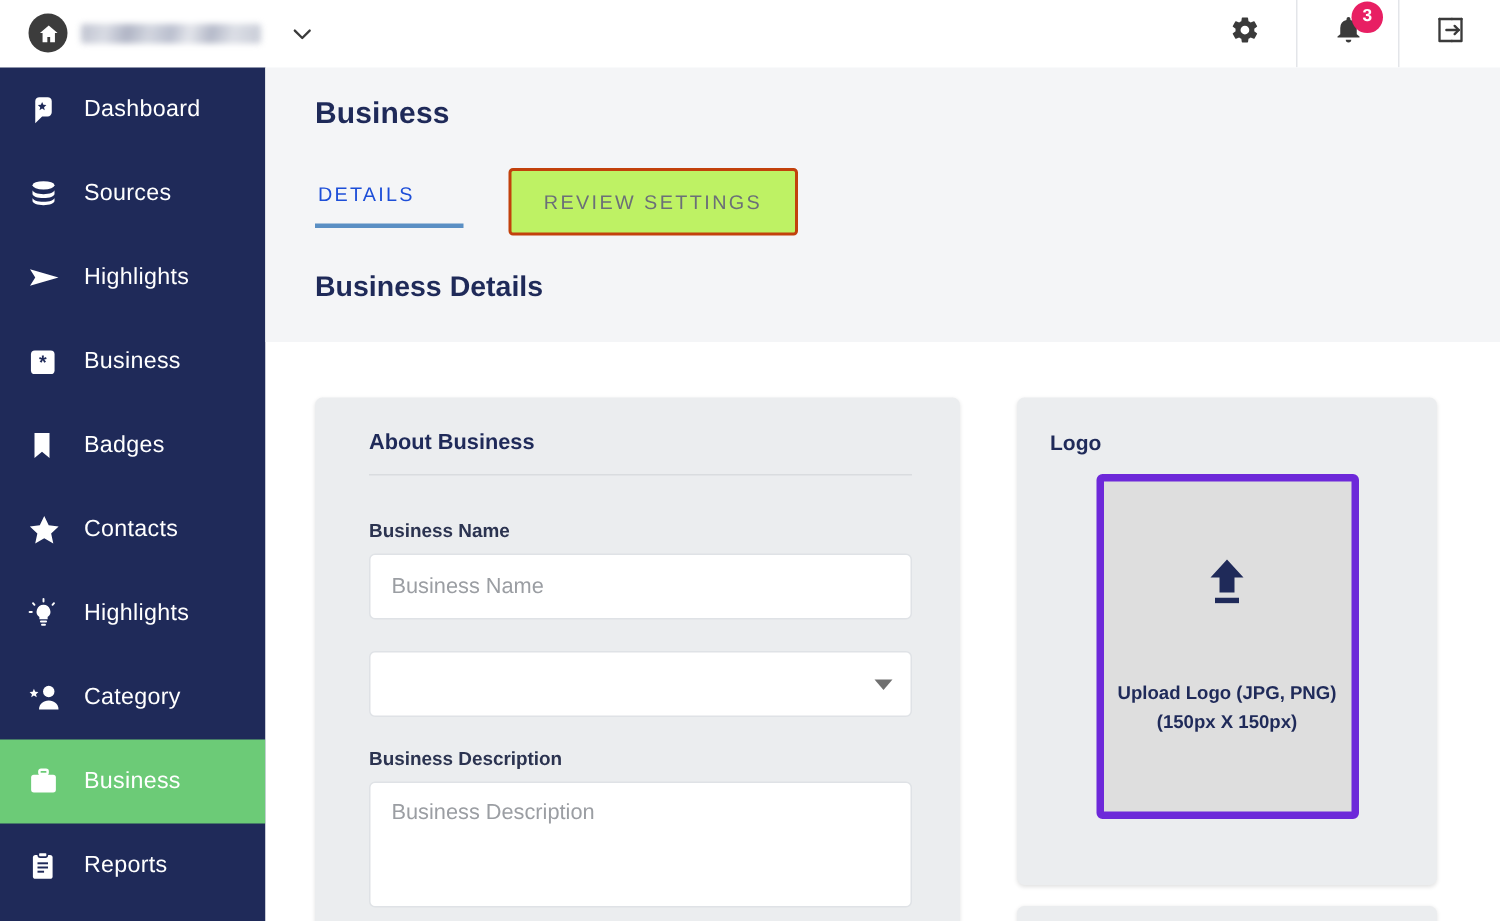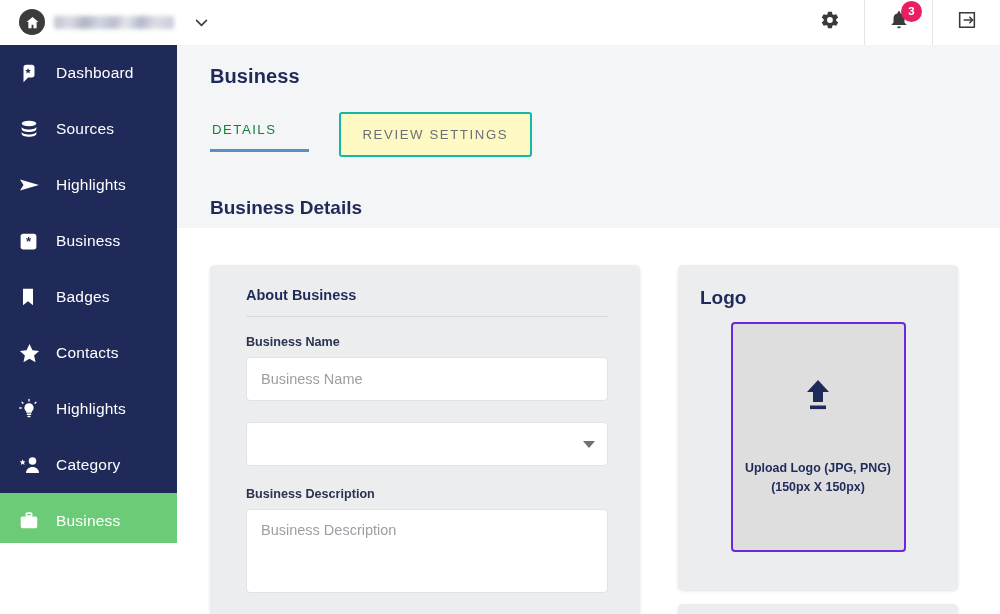--- a/index.html
+++ b/index.html
@@ -48,21 +48,21 @@
     top: 1px; left: 36px;
     min-width: 21px; height: 21px; border-radius: 50%;
     background: #e81f63; color: #ffffff;
     font-size: 11.5px; font-weight: bold;
     display: flex; align-items: center; justify-content: center;
     letter-spacing: 0;
   }
 
   
   .sidebar {
-    position: absolute; top: 45px; left: 0; width: 177px; height: 498px;
+    position: absolute; top: 45px; left: 0; width: 177px; height: 569px;
     background: #1f2a59;
     overflow: hidden;
   }
   .nav-item {
     height: 56px; display: flex; align-items: center;
     padding-left: 16px;
     color: #ffffff;
     cursor: pointer;
   }
   .nav-item.active { background: #6ccb77; }
@@ -85,55 +85,55 @@
     padding: 20px 0 0 33px;
     position: relative;
   }
   .page-title {
     font-size: 20px; font-weight: bold; color: #1f2a59;
     letter-spacing: .1px;
   }
   .tabs { display: flex; align-items: flex-start; margin-top: 24px; }
   .tab {
     font-size: 13.2px; letter-spacing: 1.5px;
-    color: #15803d; font-weight: 500;
+    color: #1d4ed8; font-weight: 500;
     padding: 10px 2px 12px 2px;
     cursor: pointer;
   }
   .tab-details { margin-left: 0; border-bottom: 3px solid #5a8fc4; padding-right: 32px; padding-left: 2px;}
   .tab-review {
     margin-left: 30px;
-    border: 2px solid #14b8a6; border-radius: 3px;
+    border: 2px solid #c2410c; border-radius: 3px;
     color: #6b6f78; letter-spacing: 1.6px;
     padding: 13px 22px 13px 22px;
-    background: #fef9c3;
+    background: #bef264;
   }
   .section-title {
     font-size: 19px; font-weight: bold; color: #1f2a59;
-    margin-top: 40px;
+    margin-top: 24px;
   }
 
   .content { padding: 37px 0 0 33px; display: flex; gap: 38px; }
 
   .card {
     background: #ebedef;
     border-radius: 5px;
     box-shadow: 0 1px 3px rgba(0,0,0,.12);
   }
   .card-about { width: 430px; padding: 22px 32px 10px 36px; }
   .card-logo  { width: 280px; padding: 22px 22px 22px 22px; min-height: 325px; }
 
   .card-head {
     font-size: 14.5px; font-weight: bold; color: #1f2a59;
     padding-bottom: 13px;
     border-bottom: 1px solid #d9dcdf;
-    margin-bottom: 18px;
+    margin-bottom: 30px;
   }
   .card-head-plain {
-    font-size: 19px; font-weight: bold; color: #1f2a59;
+    font-size: 14px; font-weight: bold; color: #1f2a59;
     margin-bottom: 13px;
   }
   .field { margin-bottom: 21px; }
   .field-label {
     font-size: 12.6px; font-weight: bold; color: #2b3350;
     display: flex; align-items: center; gap: 6px;
     margin-bottom: 8px;
   }
   .help-icon {
     width: 14px; height: 14px; border-radius: 50%;
@@ -172,21 +172,21 @@
     font-size: 14.5px; color: #9b9ea3;
     padding: 12px 14px;
     resize: none; outline: none;
     font-family: "Liberation Sans", sans-serif;
   }
   .txt-area::placeholder { color: #9b9ea3; }
 
   .upload-box {
     width: 175px; height: 230px;
     margin: 0 auto;
-    background: #dedede; border: 2px solid #6d28d9; border-radius: 4px;
+    background: #dedede; border: 5px solid #6d28d9; border-radius: 4px;
     display: flex; flex-direction: column;
     align-items: center; justify-content: center;
     cursor: pointer;
     gap: 21px;
   }
   .upload-icon { margin-bottom: 22px; }
   .upload-text {
     color: #1f2a59; font-size: 12.4px; font-weight: bold;
     text-align: center; line-height: 19px;
   }

